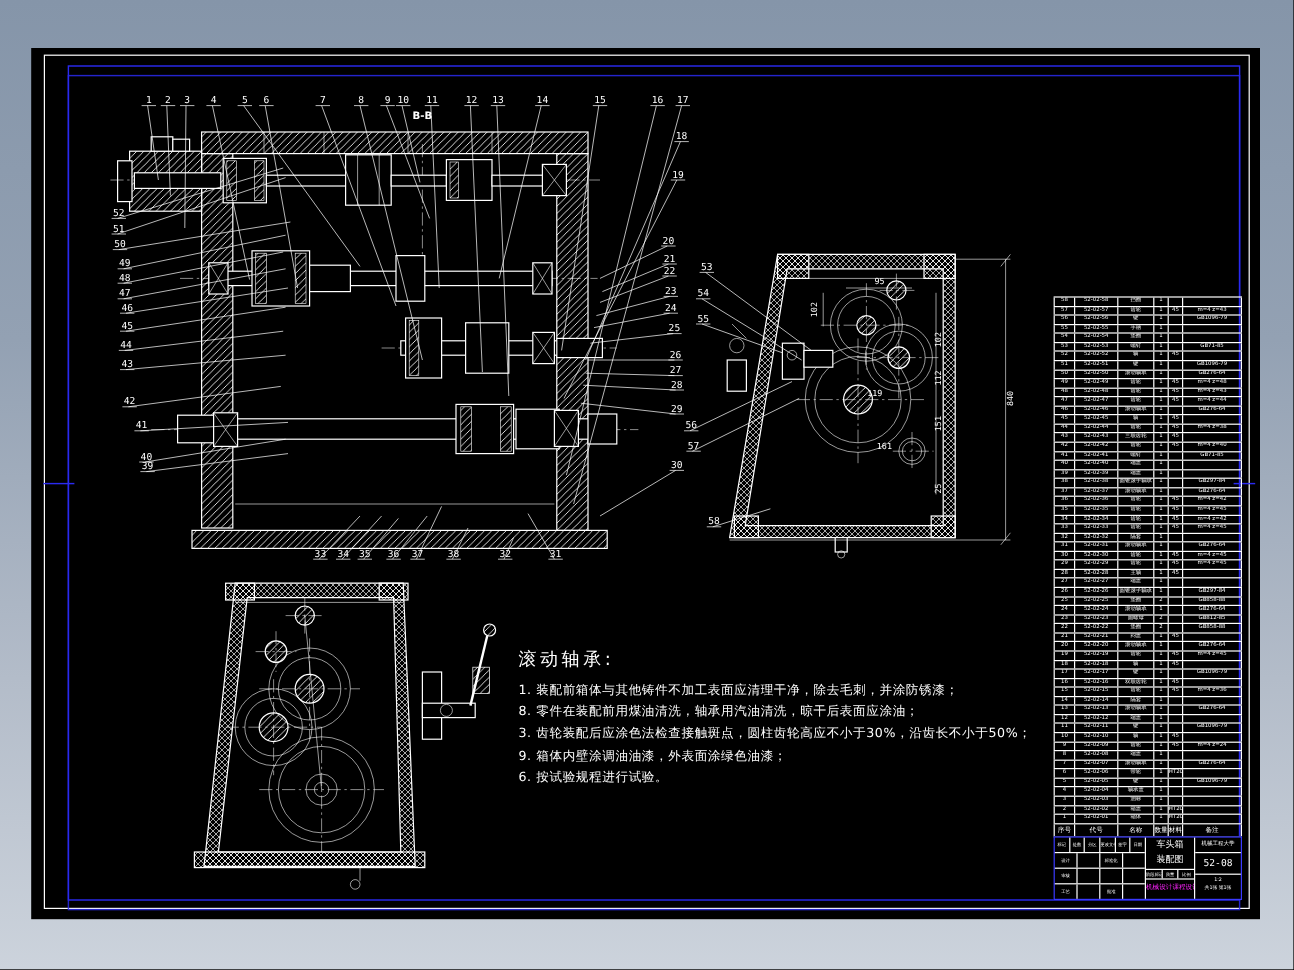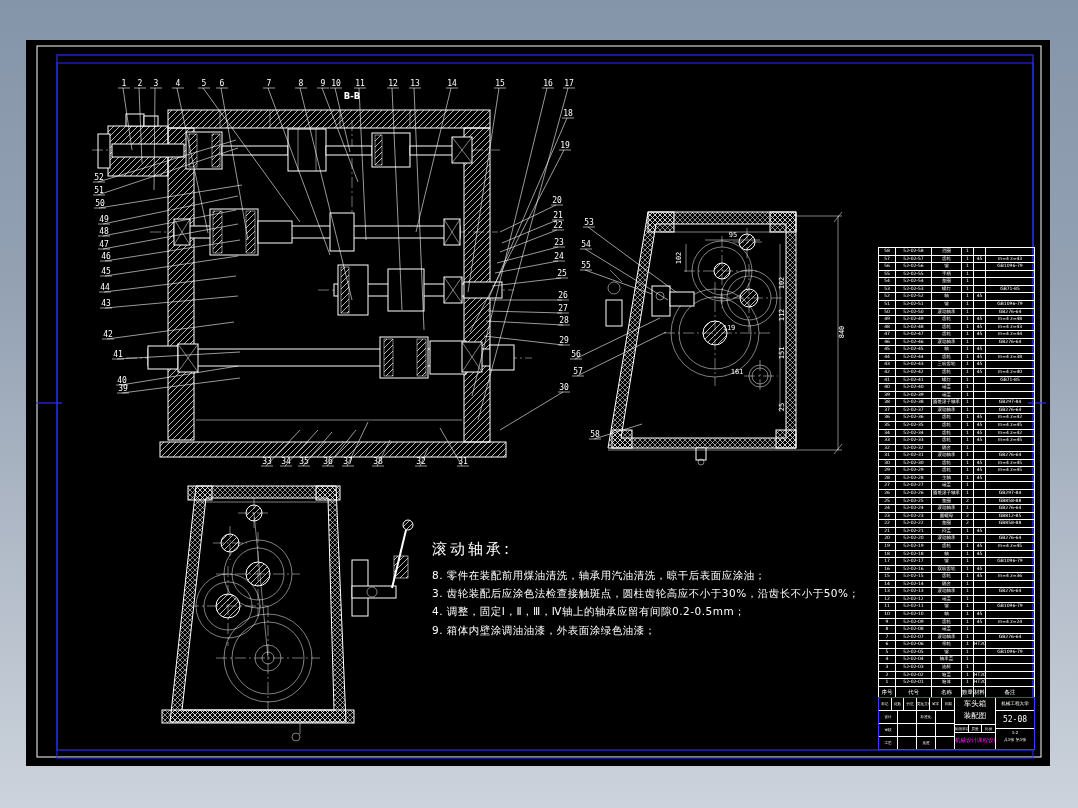--- a/index.html
+++ b/index.html
@@ -430,24 +430,25 @@
         <text x="784" y="353" class="dim" transform="rotate(-90 784 353)">151</text>
         <text x="737" y="374" class="dim">161</text>
         <text x="784" y="407" class="dim" transform="rotate(-90 784 407)">25</text>
         <text x="844" y="332" class="dim" transform="rotate(-90 844 332)">840</text>
       </g>
   </svg>
 
   <div class="techreq">
     <div class="t">滚动轴承:</div>
     <div id="tech-lines">
+        <div class="l">1. 装配前箱体与其他铸件不加工表面应清理干净，除去毛刺，并涂防锈漆；</div>
         <div class="l">8. 零件在装配前用煤油清洗，轴承用汽油清洗，晾干后表面应涂油；</div>
         <div class="l">3. 齿轮装配后应涂色法检查接触斑点，圆柱齿轮高应不小于30%，沿齿长不小于50%；</div>
-        <div class="l">4. 调整，固定Ⅰ，Ⅱ，Ⅲ，Ⅳ轴上的轴承应留有间隙0.2-0.5mm；</div>
         <div class="l">9. 箱体内壁涂调油油漆，外表面涂绿色油漆；</div>
+        <div class="l">6. 按试验规程进行试验。</div>
       </div>
   </div>
 
   <div class="bom" id="bom">
       <div class="bom-row">
         <div class="bom-cell" style="width: 18px;">58</div>
         <div class="bom-cell" style="width: 36px;">52-02-58</div>
         <div class="bom-cell" style="width: 30px;">挡圈</div>
         <div class="bom-cell" style="width: 12px;">1</div>
         <div class="bom-cell" style="width: 12px;"></div>

